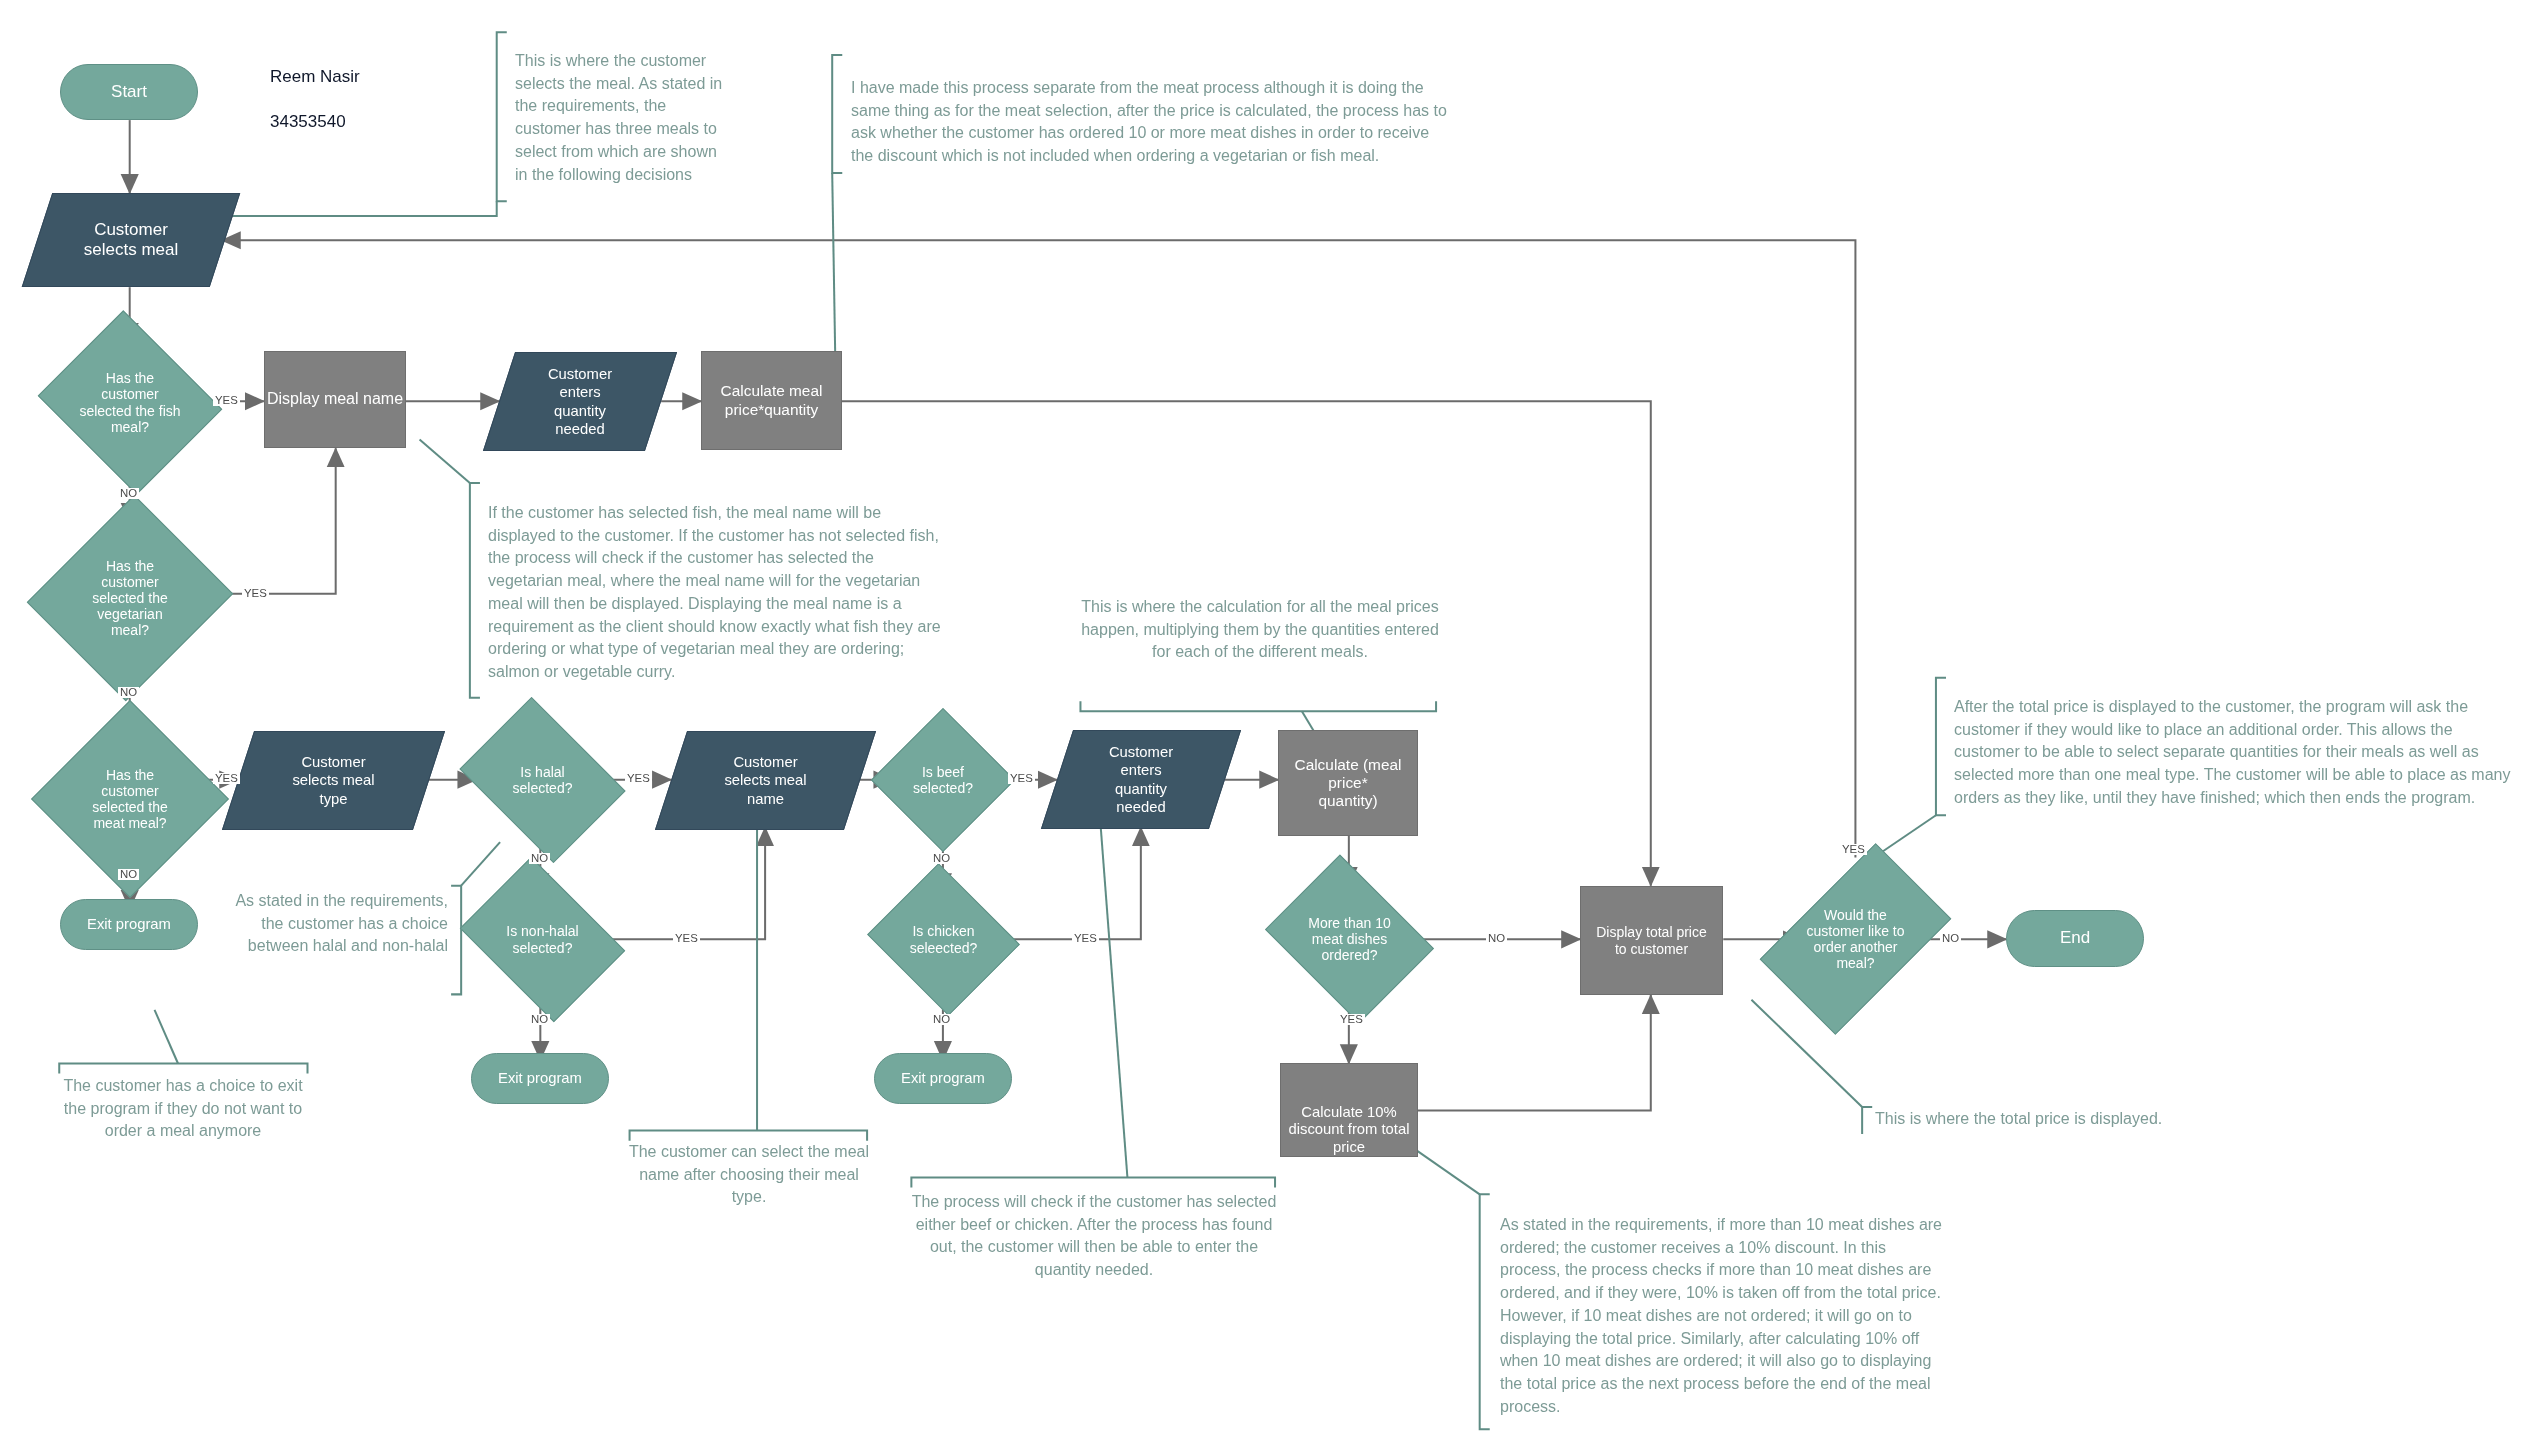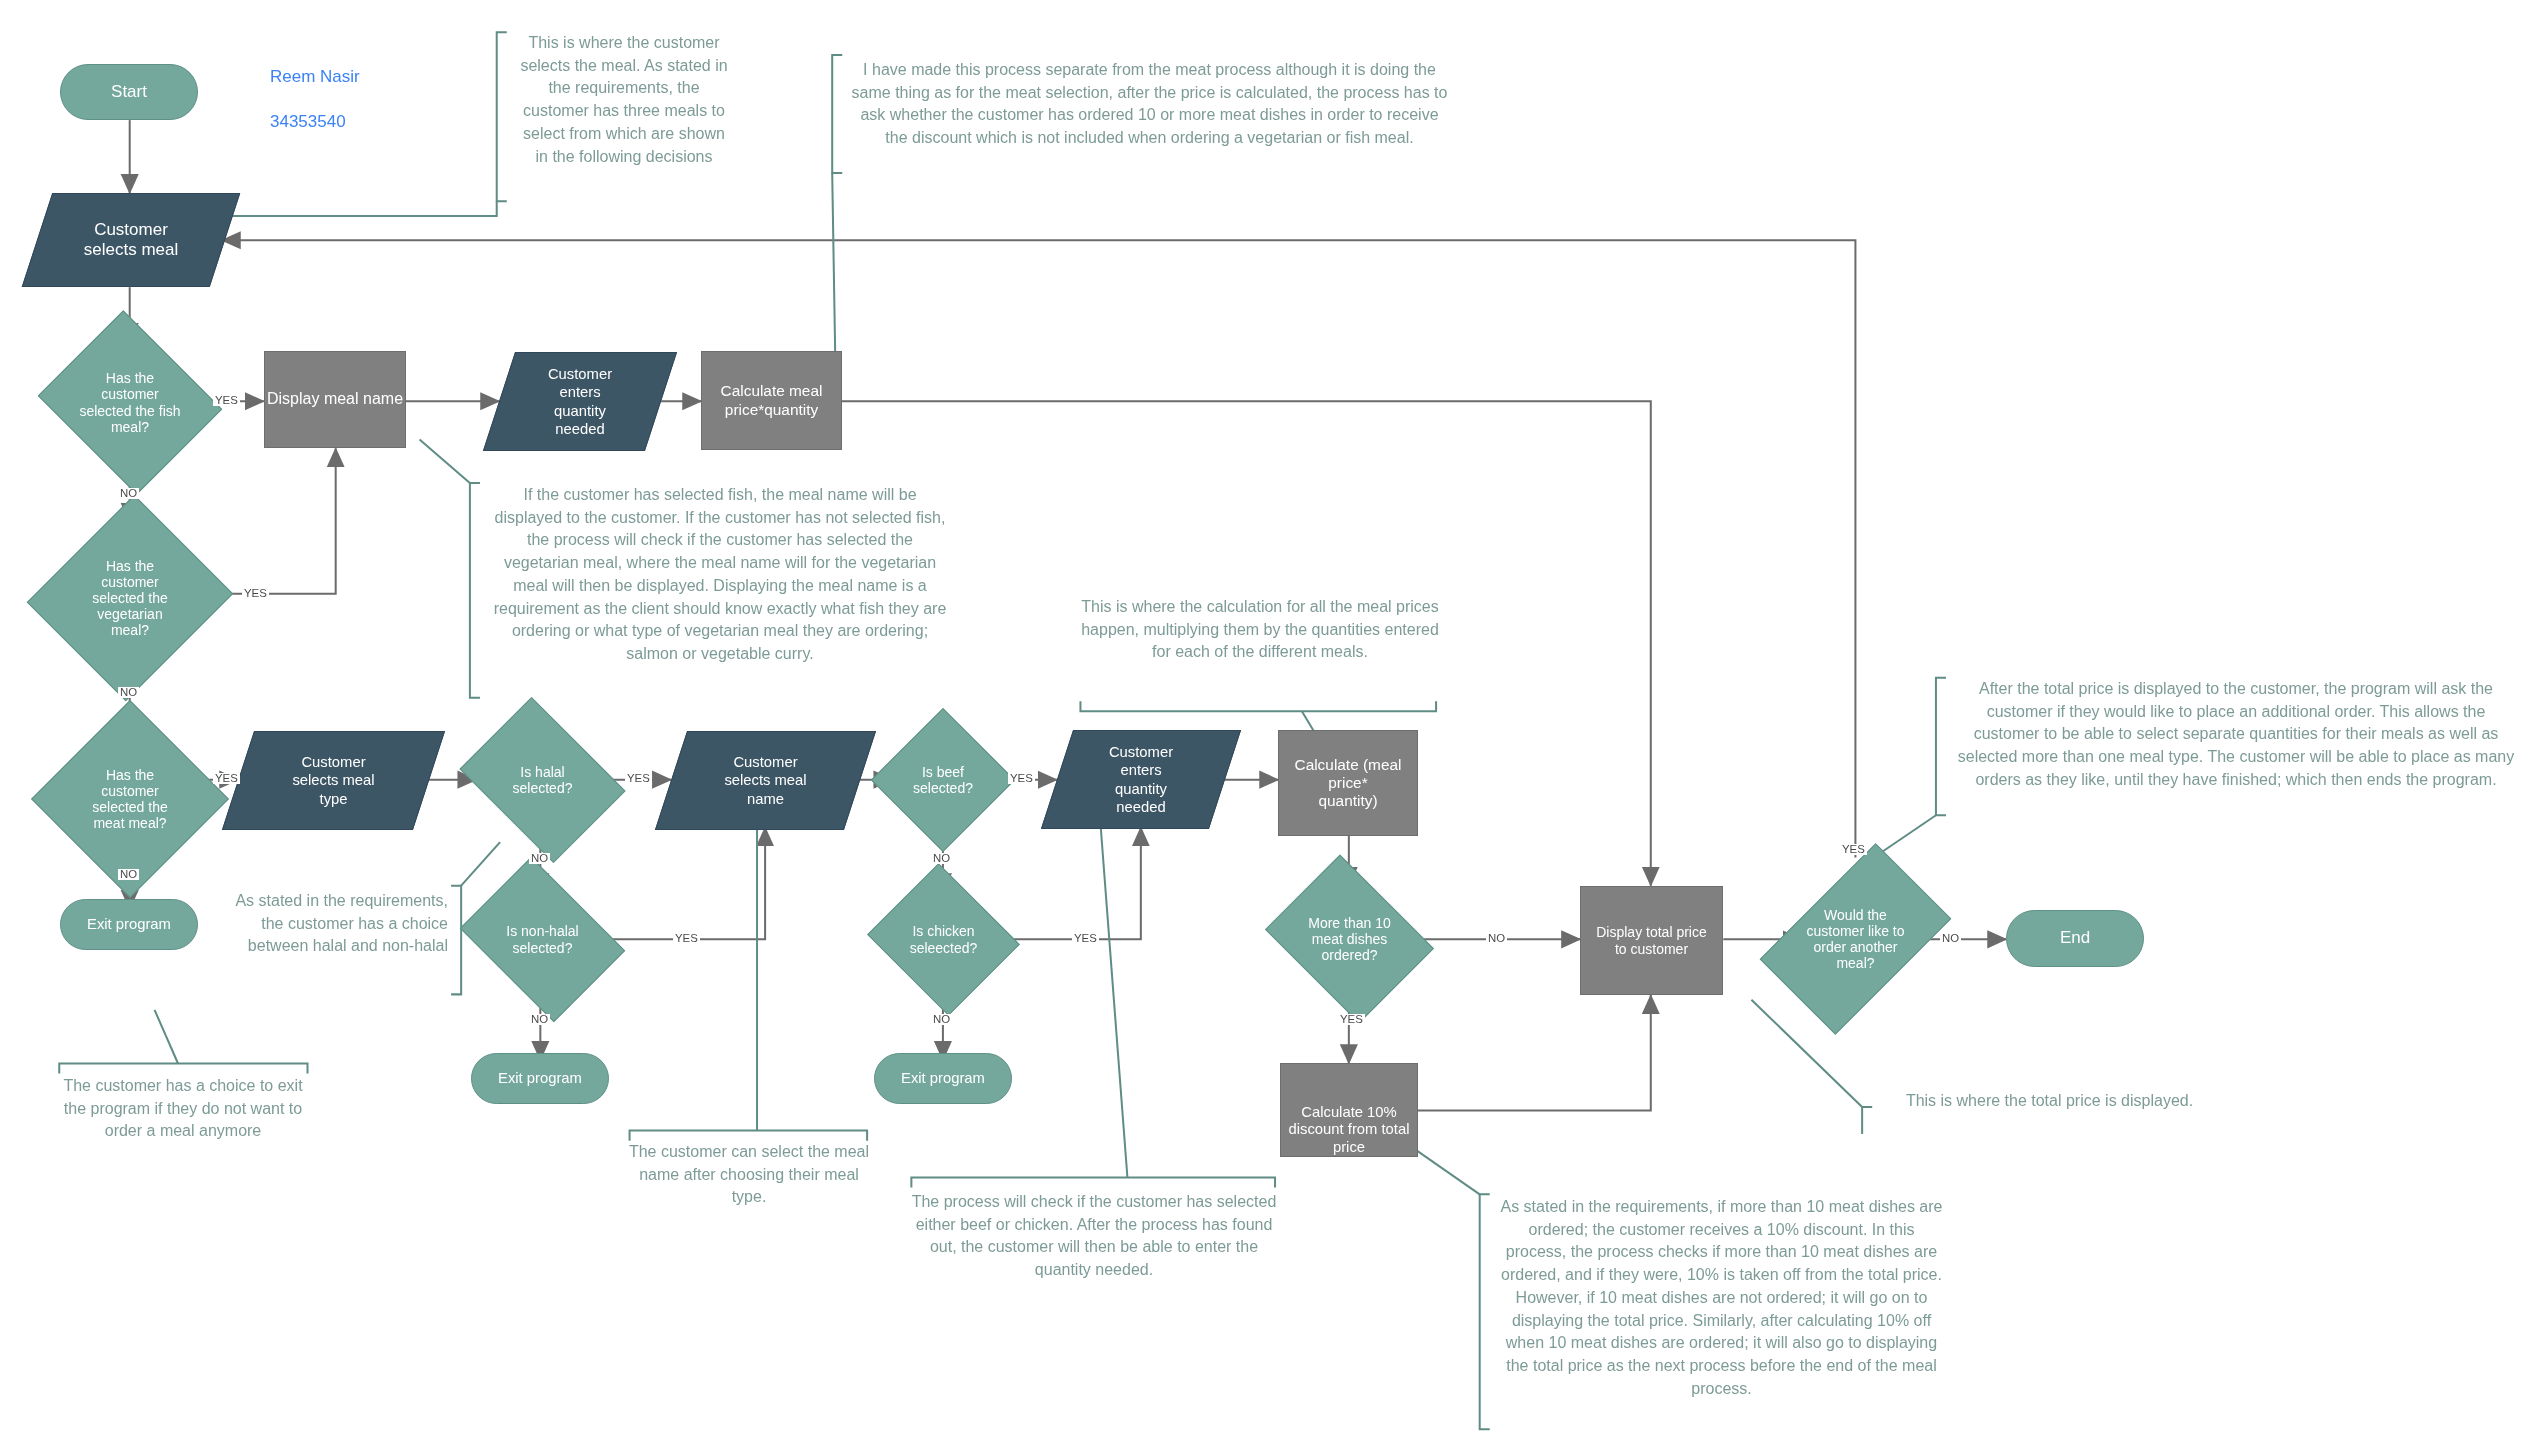--- a/index.html
+++ b/index.html
@@ -12,24 +12,24 @@
   .term{background:#74a89c;border:1.3px solid #5f9086;border-radius:6709px;}
   .proc{background:#808080;border:1.3px solid #6e6e6e;}
   .dec-wrap{position:absolute;}
   .dec{position:absolute;left:0;top:0;width:100%;height:100%;background:#74a89c;
        border:1.3px solid #5f9086;transform:rotate(45deg);box-sizing:border-box;}
   .dec-txt{position:absolute;left:0;top:0;width:100%;height:100%;display:flex;
            align-items:center;justify-content:center;text-align:center;color:#fff;line-height:1.15;}
 
   .note{position:absolute;color:#7d9b96;line-height:1.42;}
   .note.center{text-align:center;}
-  .note.left{text-align:center;}
+  .note.left{text-align:left;margin-top:18px;}
   .edgelabel{position:absolute;color:#4a4a4a;background:#ffffff;padding:0 2px;
              font-size:11.4px;line-height:1;white-space:nowrap;}
-  .author{position:absolute;color:#3b82f6;line-height:1.32;white-space:pre-line;}
+  .author{position:absolute;color:#0f172a;line-height:1.32;white-space:pre-line;}
 </style>
 </head>
 <body>
 
 <div id="canvas">
 
   <svg id="wires" viewBox="0 0 3782 2170">
     <defs>
       <marker id="ah" markerWidth="11" markerHeight="11" refX="9.5" refY="5.5" orient="auto">
         <path d="M0,1 L10,5.5 L0,10 z" fill="#6b6b6b"></path>

